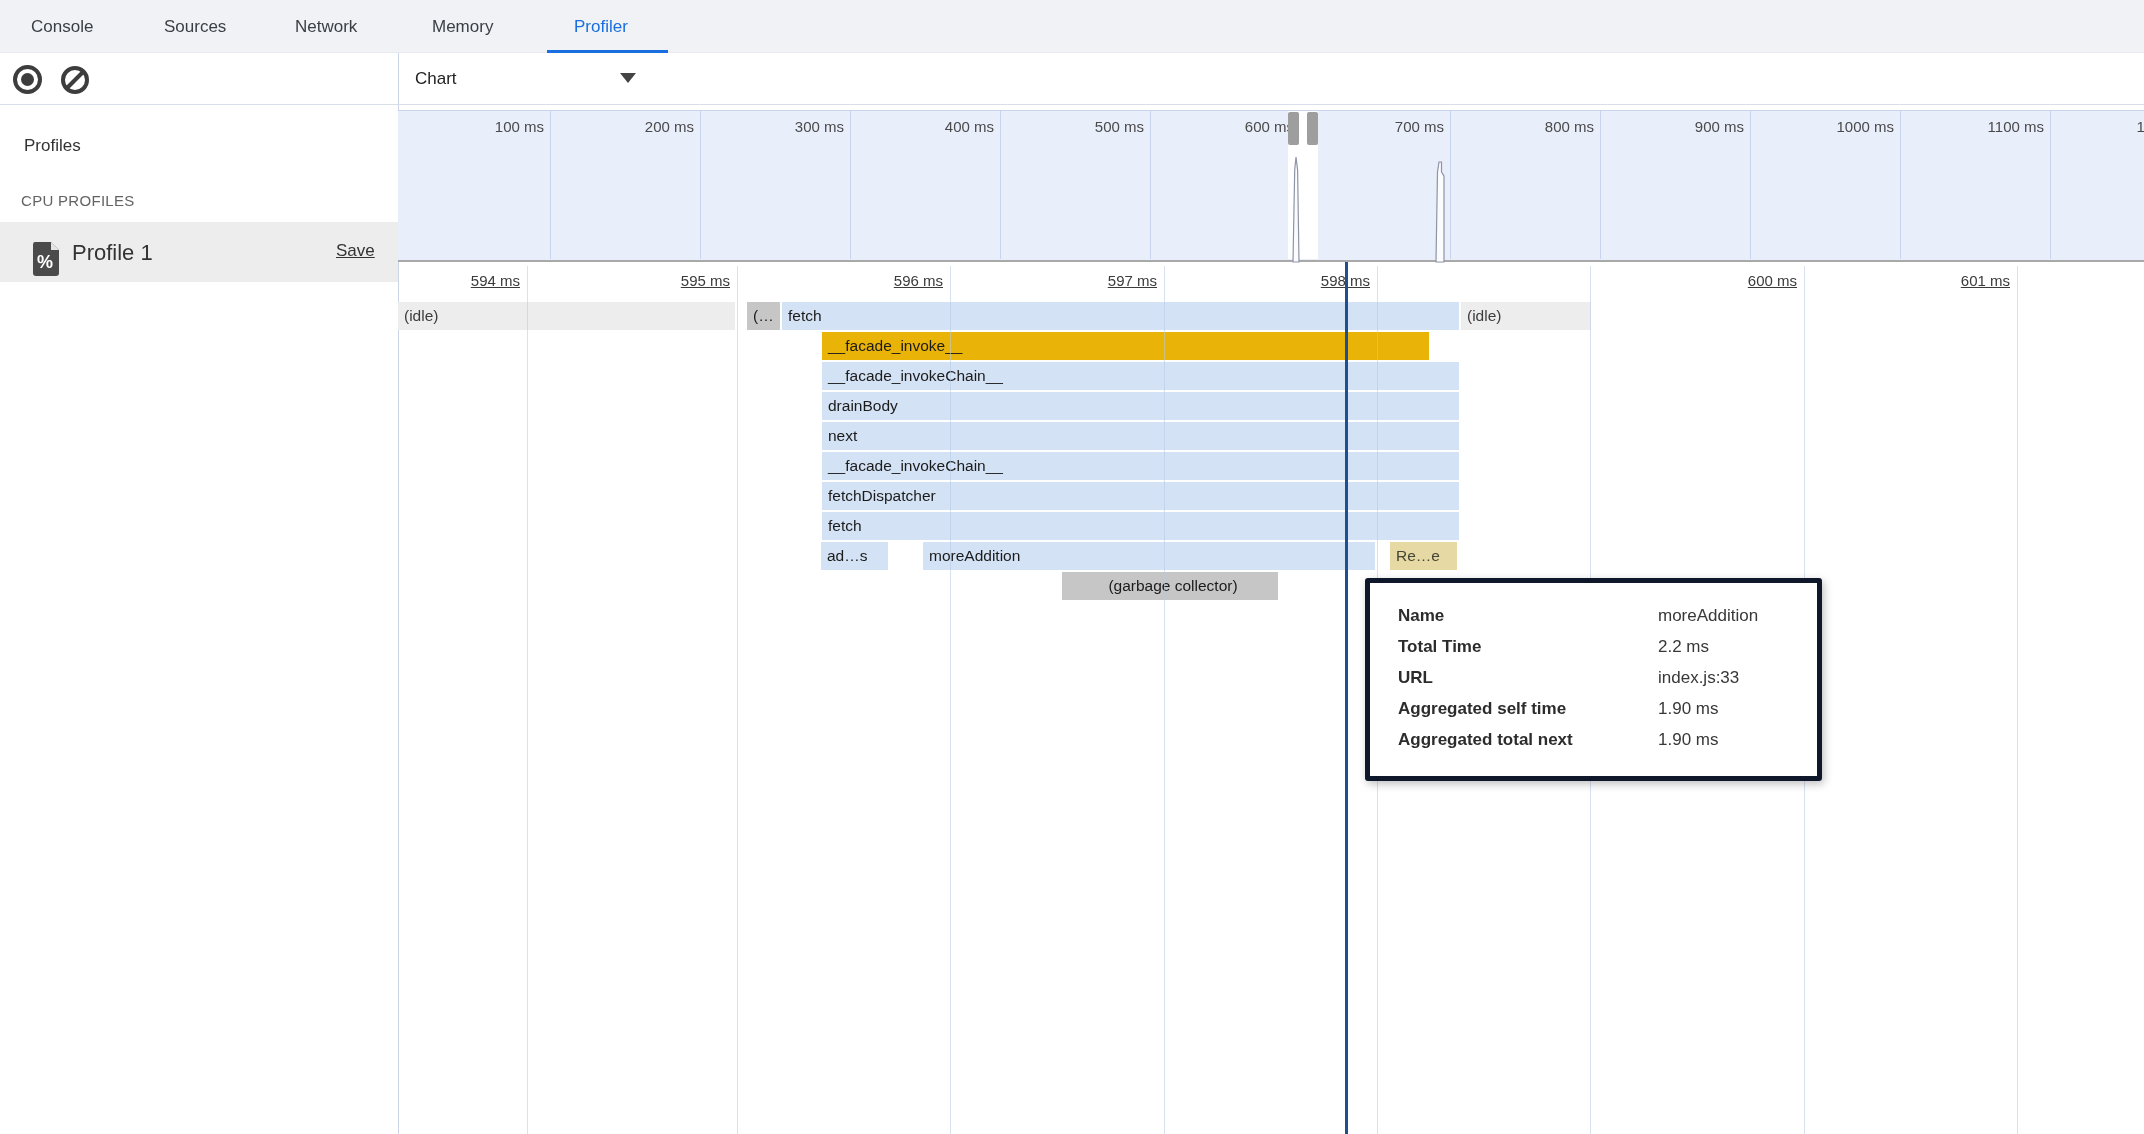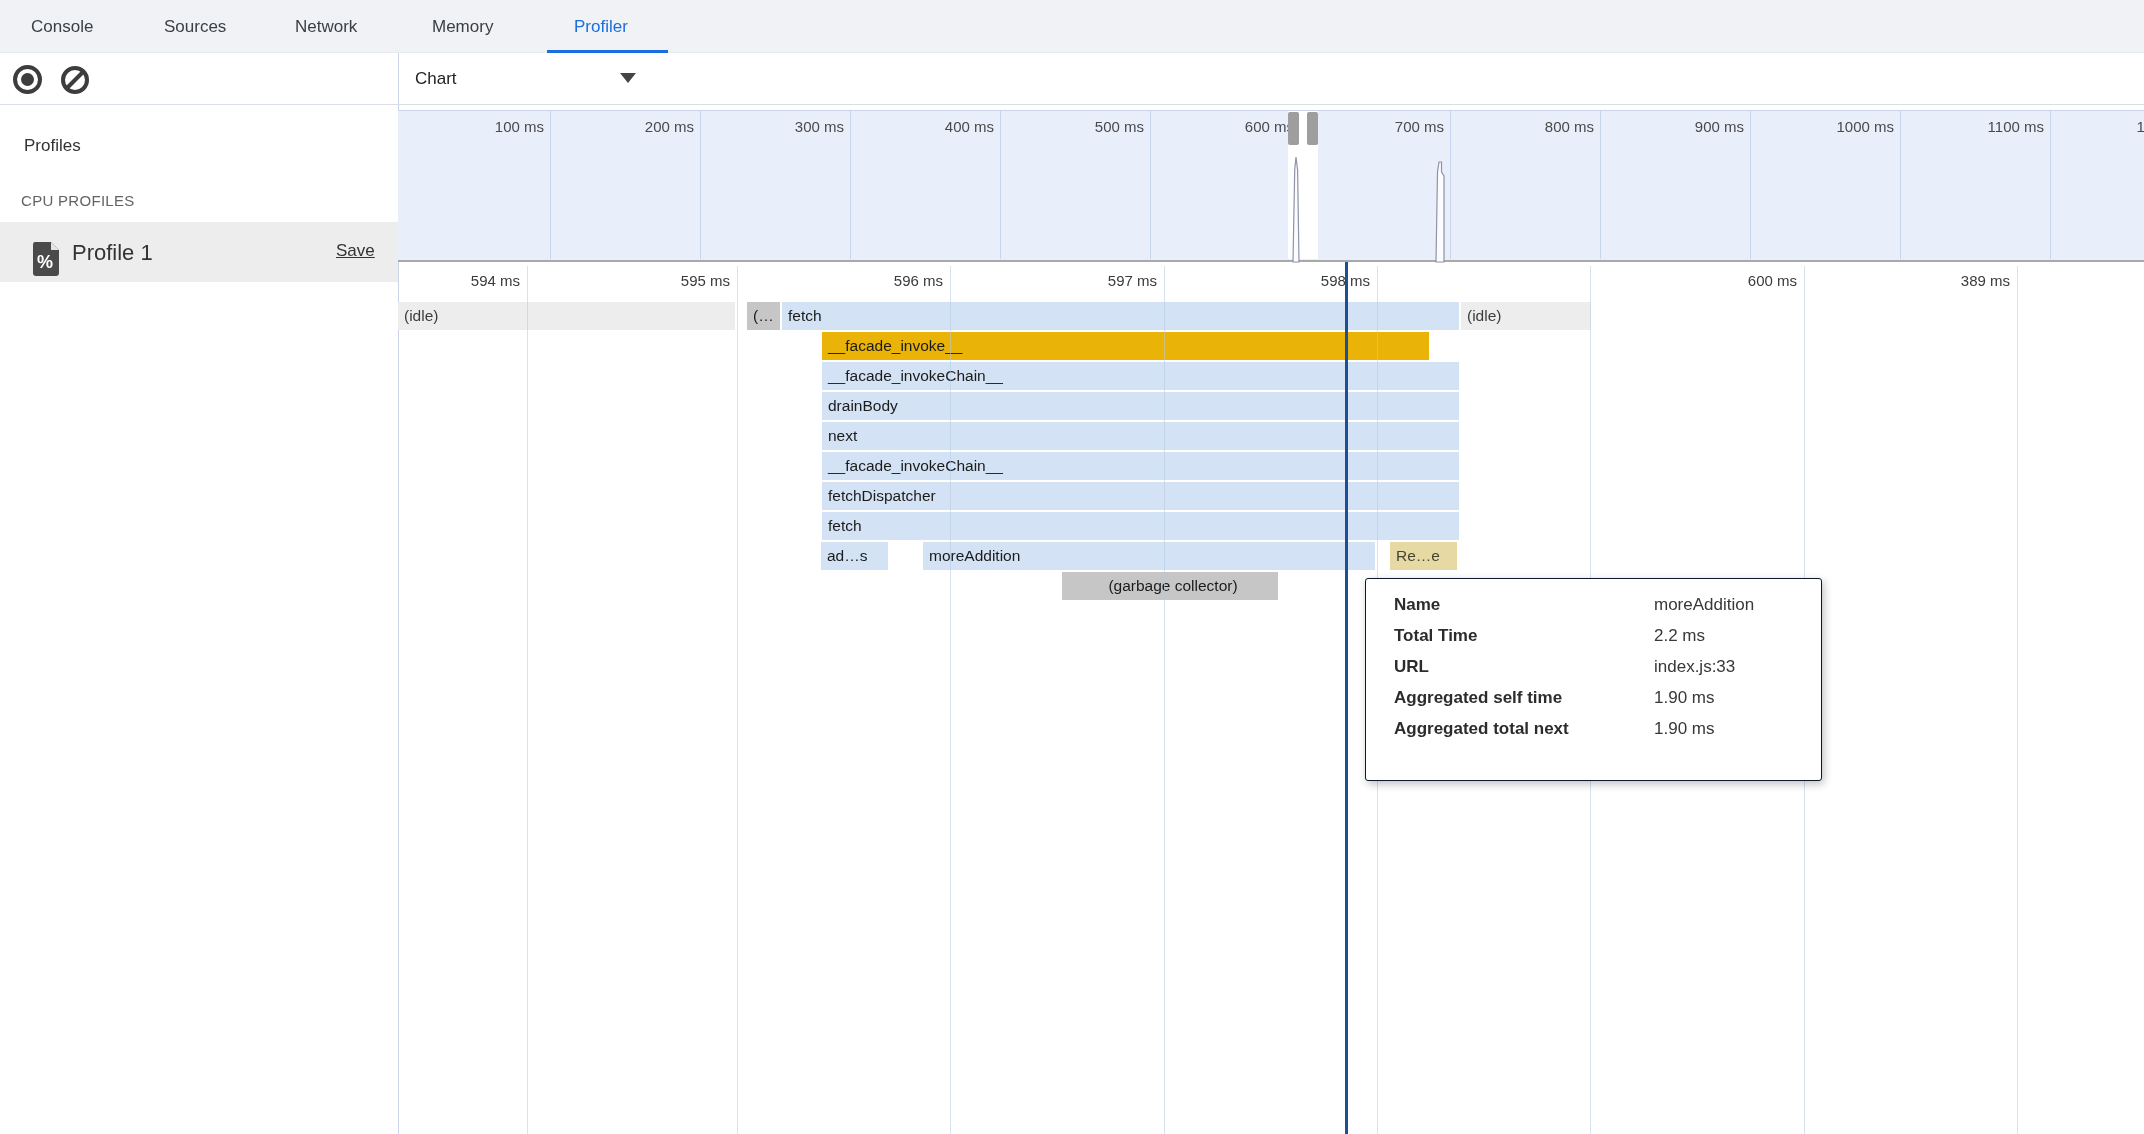--- a/index.html
+++ b/index.html
@@ -27,26 +27,26 @@
   .chart-label{font-size:17px;color:#222;}
   .dd-arrow{width:0;height:0;border-left:8px solid transparent;border-right:8px solid transparent;border-top:10px solid #444;}
   
   .ov-panel{background:#e9eefb;border-top:1px solid #c9d3ea;border-bottom:2px solid #a9a9a9;box-sizing:border-box;}
   .ov-boundary{width:1px;background:#c7d4ee;z-index:1;}
   .tick-label{font-size:15px;color:#4a4a4a;text-align:right;white-space:nowrap;z-index:1;}
   .ov-selection{background:#ffffff;z-index:2;}
   .sel-handle{background:#9e9e9e;border-radius:2px;z-index:4;}
   .spikes{z-index:3;}
   
-  .ruler-label{font-size:15px;color:#3b3b3b;text-align:right;white-space:nowrap;z-index:2;}
+  .ruler-label{font-size:15px;color:#3b3b3b;text-align:right;white-space:nowrap;z-index:2;text-decoration:underline;}
   .flame-bar{height:28px;line-height:28px;font-size:15.5px;white-space:nowrap;overflow:hidden;box-sizing:border-box;padding-left:6px;z-index:2;}
   .grid-overlay{width:1px;background:rgba(183,203,228,.55);z-index:6;}
   .marker-line{width:3px;background:#1d4f93;z-index:10;}
   
-  .tooltip{background:#fff;border:1px solid #0f172a;border-radius:3px;box-shadow:2px 3px 9px rgba(0,0,0,.25);z-index:50;padding:10px 0 0 28px;box-sizing:border-box;}
+  .tooltip{background:#fff;border:5px solid #0f172a;border-radius:3px;box-shadow:2px 3px 9px rgba(0,0,0,.25);z-index:50;padding:17px 0 0 28px;box-sizing:border-box;}
   .tt-row{display:flex;line-height:31px;font-size:17px;}
   .tt-l{width:260px;font-weight:bold;color:#2c2c2c;}
   .tt-v{color:#383838;}
 </style>
 </head>
 <body>
 
 <div id="stage">
 
   <div class="abs tabbar"></div>
@@ -147,21 +147,21 @@
     <div class="abs ruler-label" style="left: 823px; top: 272px; width: 120px;">596 ms</div>
     <div class="abs grid-overlay" style="left: 950px; top: 266px; height: 868px;"></div>
     <div class="abs ruler-label" style="left: 1037px; top: 272px; width: 120px;">597 ms</div>
     <div class="abs grid-overlay" style="left: 1164px; top: 266px; height: 868px;"></div>
     <div class="abs ruler-label" style="left: 1250px; top: 272px; width: 120px;">598 ms</div>
     <div class="abs grid-overlay" style="left: 1377px; top: 266px; height: 868px;"></div>
     <div class="abs ruler-label" style="left: 1463px; top: 272px; width: 120px; margin-top: 32px;">599 ms</div>
     <div class="abs grid-overlay" style="left: 1590px; top: 266px; height: 868px;"></div>
     <div class="abs ruler-label" style="left: 1677px; top: 272px; width: 120px;">600 ms</div>
     <div class="abs grid-overlay" style="left: 1804px; top: 266px; height: 868px;"></div>
-    <div class="abs ruler-label" style="left: 1890px; top: 272px; width: 120px;">389 ms</div>
+    <div class="abs ruler-label" style="left: 1890px; top: 272px; width: 120px;">601 ms</div>
     <div class="abs grid-overlay" style="left: 2017px; top: 266px; height: 868px;"></div>
     <div class="abs flame-bar" style="left: 398px; top: 302px; width: 337px; background: rgb(237, 237, 237); color: rgb(60, 60, 60); text-align: left;">(idle)</div>
     <div class="abs flame-bar" style="left: 747px; top: 302px; width: 33px; background: rgb(198, 198, 198); color: rgb(27, 27, 27); text-align: left;">(…</div>
     <div class="abs flame-bar" style="left: 782px; top: 302px; width: 677px; background: rgb(211, 226, 244); color: rgb(27, 27, 27); text-align: left;">fetch</div>
     <div class="abs flame-bar" style="left: 1461px; top: 302px; width: 130px; background: rgb(237, 237, 237); color: rgb(60, 60, 60); text-align: left;">(idle)</div>
     <div class="abs flame-bar" style="left: 822px; top: 332px; width: 607px; background: #eab308; color: rgb(27, 27, 27); text-align: left;">__facade_invoke__</div>
     <div class="abs flame-bar" style="left: 822px; top: 362px; width: 637px; background: rgb(211, 226, 244); color: rgb(27, 27, 27); text-align: left;">__facade_invokeChain__</div>
     <div class="abs flame-bar" style="left: 822px; top: 392px; width: 637px; background: rgb(211, 226, 244); color: rgb(27, 27, 27); text-align: left;">drainBody</div>
     <div class="abs flame-bar" style="left: 822px; top: 422px; width: 637px; background: rgb(211, 226, 244); color: rgb(27, 27, 27); text-align: left;">next</div>
     <div class="abs flame-bar" style="left: 822px; top: 452px; width: 637px; background: rgb(211, 226, 244); color: rgb(27, 27, 27); text-align: left;">__facade_invokeChain__</div>

